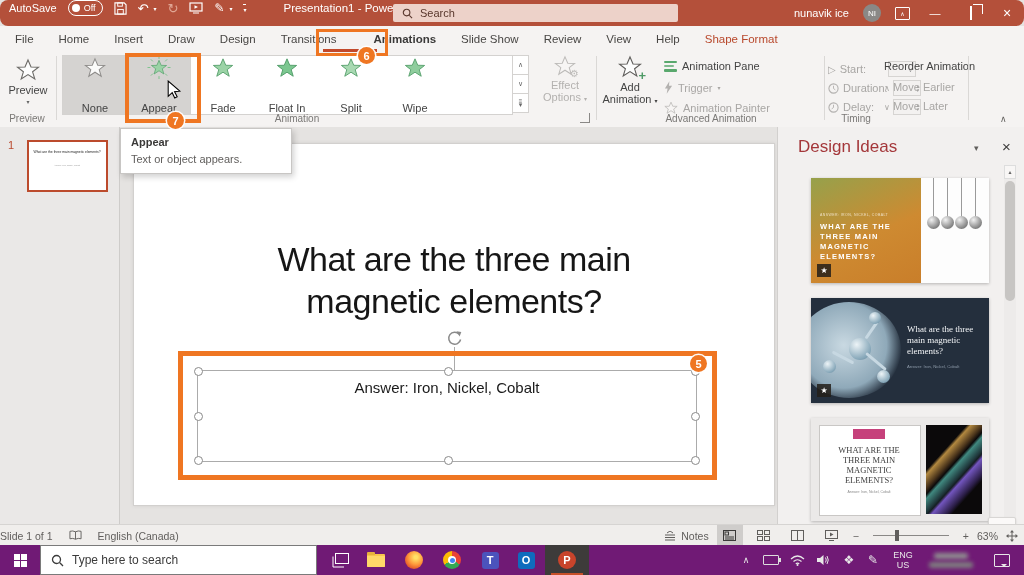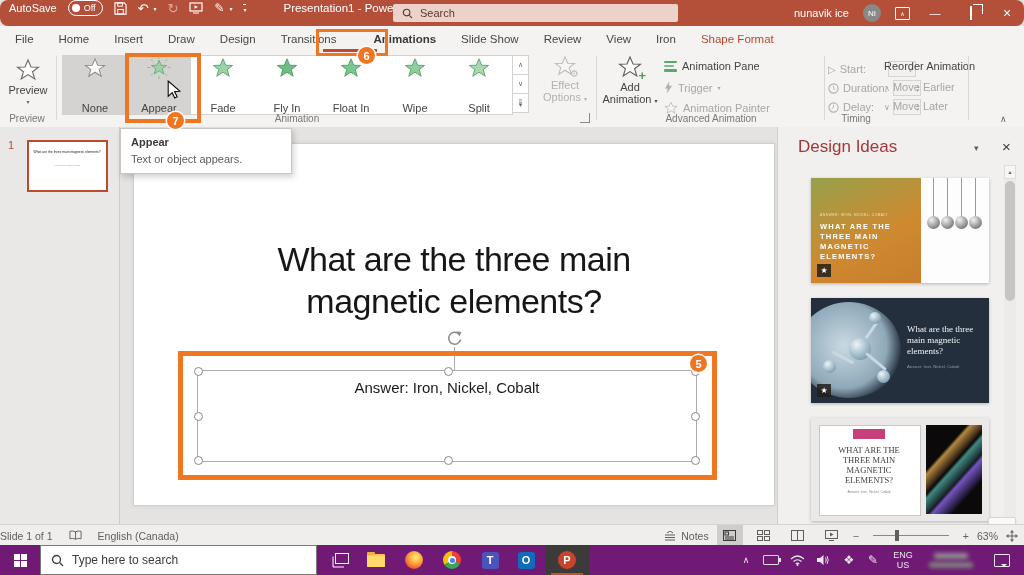--- a/index.html
+++ b/index.html
@@ -235,21 +235,21 @@
       <span class="tab">File</span>
       <span class="tab">Home</span>
       <span class="tab">Insert</span>
       <span class="tab">Draw</span>
       <span class="tab">Design</span>
       <span class="tab">Transitions</span>
       <span class="tab active">Animations</span>
       <span class="tab">Slide Show</span>
       <span class="tab">Review</span>
       <span class="tab">View</span>
-      <span class="tab">Iron</span>
+      <span class="tab">Help</span>
       <span class="tab context">Shape Format</span>
     </div>
   </div>
 
   <div class="annobox" style="left:316px;top:29px;width:66px;height:21px;">
     <div id="tab-underline"></div>
   </div>
   <div class="badge" style="left:358px;top:47px;">6</div>
 
   <div class="a" id="ribbon">
@@ -281,41 +281,35 @@
         <span class="glabel">Appear</span>
       </div>
       <div class="gitem">
         <svg width="22" height="22">
             <use href="#st" fill="#9BD3A6" stroke="#55A06B" stroke-width="1"></use>
           </svg>
         <span class="glabel">Fade</span>
       </div>
       <div class="gitem">
         <svg width="22" height="22">
-            <use href="#st" fill="#6FBD85" stroke="#4E9A66" stroke-width="1"></use>
-          </svg>
-        <span class="glabel">Fly In</span>
-      </div>
-      <div class="gitem">
-        <svg width="22" height="22">
             <use href="#st" fill="#7CC790" stroke="#4E9A66" stroke-width="1"></use>
           </svg>
         <span class="glabel">Float In</span>
+      </div>
+      <div class="gitem">
+        <svg width="22" height="22">
+            <use href="#st" fill="#A8D9B2" stroke="#55A06B" stroke-width="1"></use>
+          </svg>
+        <span class="glabel">Split</span>
       </div>
       <div class="gitem">
         <svg width="22" height="22">
             <use href="#st" fill="#8FCD9D" stroke="#55A06B" stroke-width="1"></use>
           </svg>
         <span class="glabel">Wipe</span>
-      </div>
-      <div class="gitem">
-        <svg width="22" height="22">
-            <use href="#st" fill="#A8D9B2" stroke="#55A06B" stroke-width="1"></use>
-          </svg>
-        <span class="glabel">Split</span>
       </div>
     </div>
     <div class="a" id="gscroll">
       <div class="gsbtn">∧</div>
       <div class="gsbtn">∨</div>
       <div class="gsbtn">
         <span class="gsmore">
           <span class="bar">≡</span>
           <span>▾</span>
         </span>

